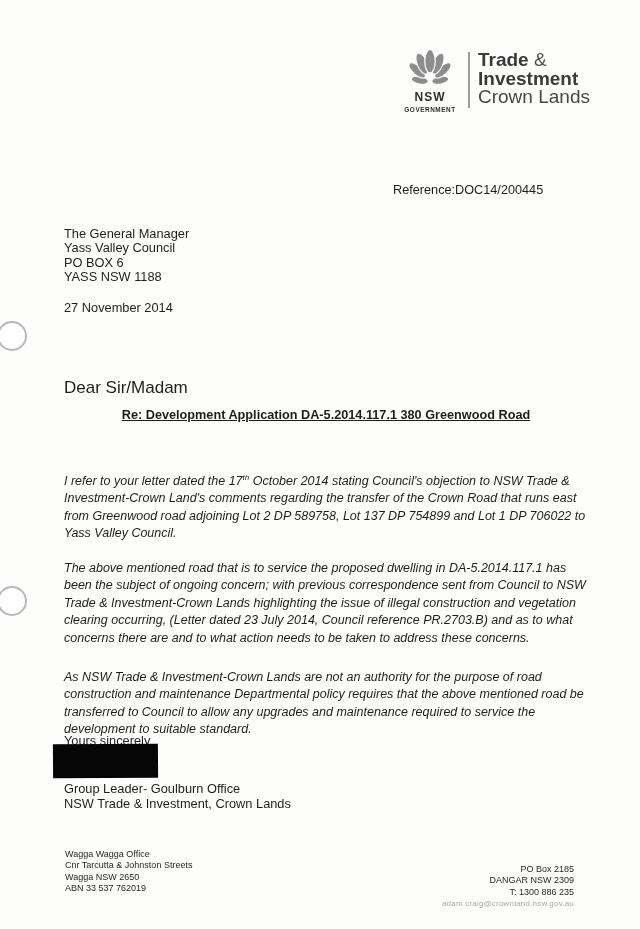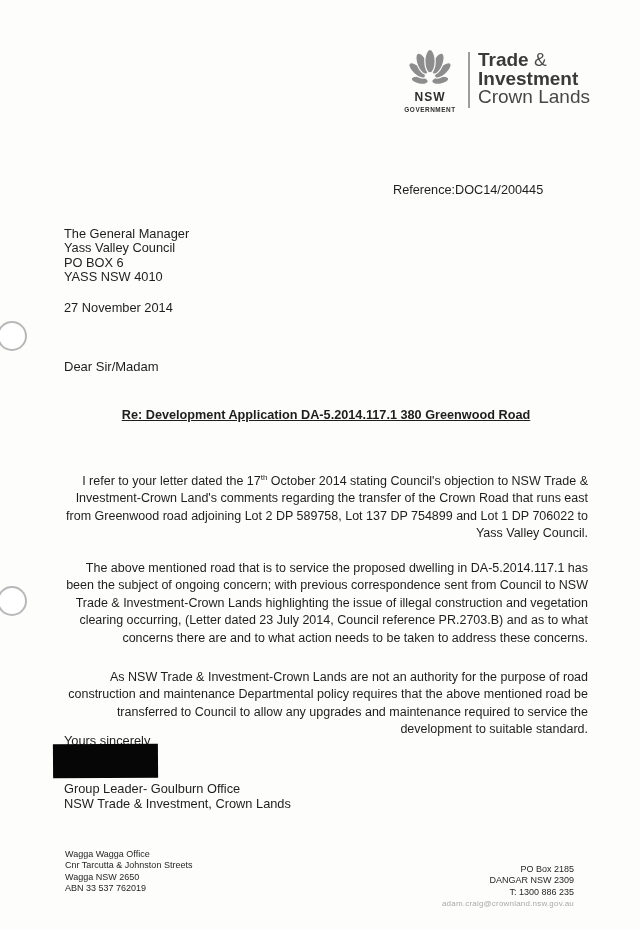--- a/index.html
+++ b/index.html
@@ -33,27 +33,27 @@
   .dept { font-size:19px; color:#3a3a3a; line-height:18.5px; padding-top:2px; white-space:nowrap; }
   .dept .b { font-weight:700; }
   .dept .amp { font-weight:400; color:#4a4a4a; }
   .dept-line3 { font-weight:400; color:#474747; }
 
   
   .abs { position:absolute; }
   .ref { top:183px; left:393px; font-size:12.7px; }
   .recipient { top:227px; left:64px; font-size:12.8px; line-height:14.4px; }
   .date { top:300px; left:64px; font-size:12.8px; }
-  .salutation { top:359px; left:64px; font-size:13px; }
+  .salutation { top:378px; left:64px; font-size:17px; }
   .subject {
     top:408px; left:64px; width:524px;
     font-size:12.7px; font-weight:700; text-align:center;
     text-decoration:underline;
   }
-  .para { left:64px; width:524px; font-size:12.5px; line-height:17.5px; text-align:right; }
+  .para { left:64px; width:524px; font-size:12.5px; line-height:17.5px; text-align:left;font-style:italic; }
   .para-1 { top:460px; }
   .para-2 { top:547px; }
   .para-3 { top:656px; }
   .para sup { font-size:8px; line-height:0; }
   .closing { top:733px; left:64px; font-size:12.8px;text-decoration:underline; }
   .redaction {
     top:744px; left:53px; width:105px; height:34px;
     background:#060606; transform:rotate(-0.4deg);
   }
   .signatory { top:781px; left:64px; font-size:12.8px; line-height:15.4px; }
@@ -94,21 +94,21 @@
       <div class="dept-line3">Crown Lands</div>
     </div>
   </div>
 
   <div class="abs ref">Reference:DOC14/200445</div>
 
   <div class="abs recipient">
     <div>The General Manager</div>
     <div>Yass Valley Council</div>
     <div>PO BOX 6</div>
-    <div>YASS NSW 4010</div>
+    <div>YASS NSW 1188</div>
   </div>
 
   <div class="abs date">27 November 2014</div>
 
   <div class="abs salutation">Dear Sir/Madam</div>
 
   <div class="abs subject">Re: Development Application DA-5.2014.117.1 380 Greenwood Road</div>
 
   <p class="abs para para-1"><span>I refer to your letter dated the 17</span><sup>th</sup><span> October 2014 stating Council's objection to NSW Trade &amp; Investment-Crown Land's comments regarding the transfer of the Crown Road that runs east from Greenwood road adjoining Lot 2 DP 589758, Lot 137 DP 754899 and Lot 1 DP 706022 to Yass Valley Council.</span></p>
 

